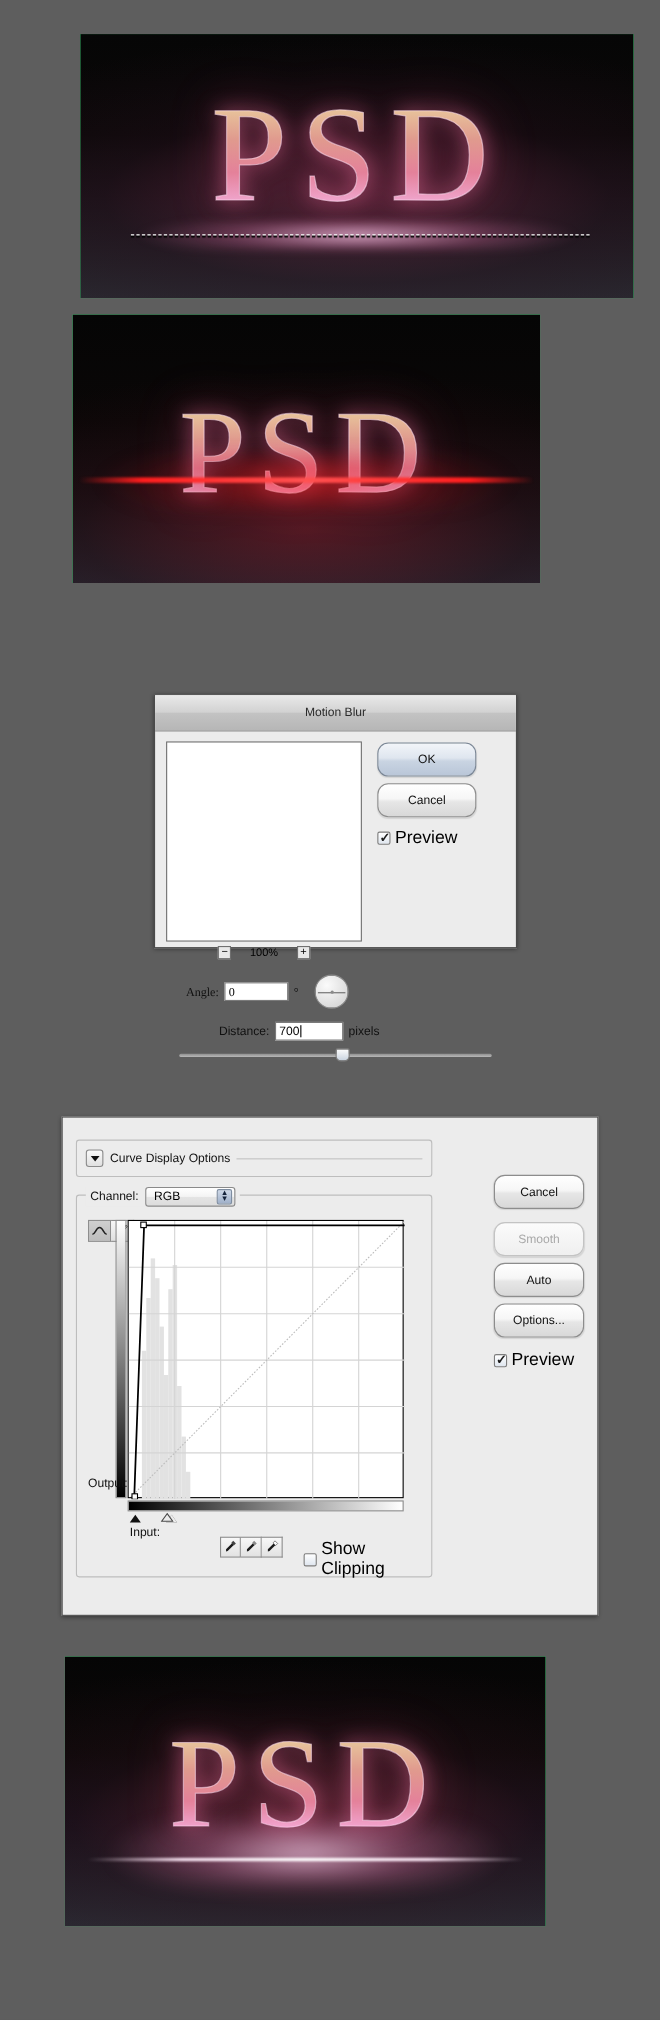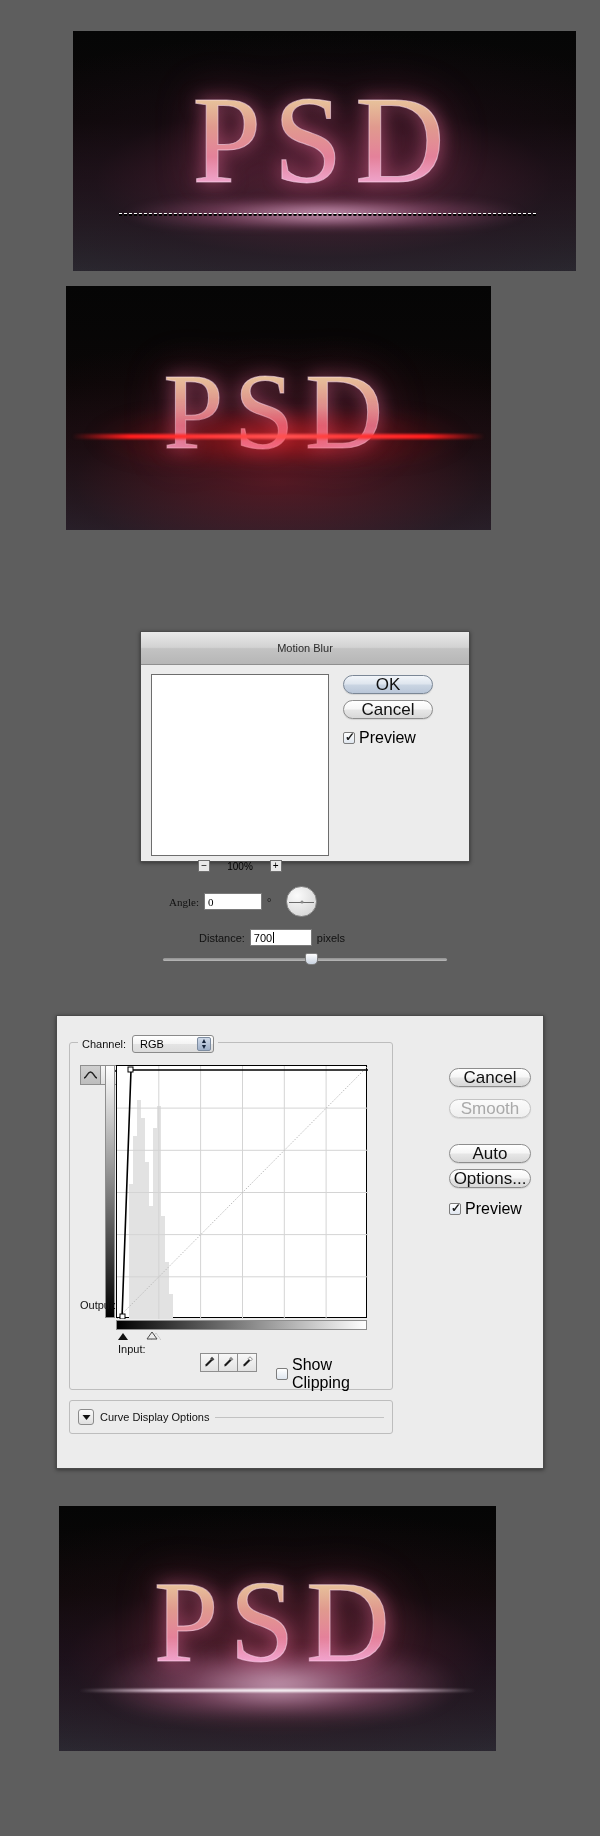--- a/index.html
+++ b/index.html
@@ -60,24 +60,24 @@
     background:linear-gradient(180deg,#e9e9e9 0%,#d2d2d2 48%,#c3c3c3 52%,#b6b6b6 100%);
     border-bottom:1px solid #8f8f8f;
     display:flex; align-items:center; justify-content:center;
     font-size:11px; color:#2b2b2b;
   }
   .dlgbody { padding:8px; position:relative; }
 
   
   .btn {
     display:inline-flex; align-items:center; justify-content:center;
-    height:19px; min-width:74px; padding:0 12px;
+    height:31px; min-width:74px; padding:0 12px;
     border:1px solid #8d8d8d; border-radius:10px;
     background:linear-gradient(180deg,#ffffff 0%,#f6f6f6 45%,#e6e6e6 55%,#d8d8d8 100%);
-    font-size:17px; color:#111; cursor:default;
+    font-size:11px; color:#111; cursor:default;
     box-shadow:0 1px 1px rgba(0,0,0,.10);
   }
   .btn.default {
     background:linear-gradient(180deg,#f2f5f9 0%,#dfe6ef 45%,#c9d4e2 55%,#b9c6d8 100%);
     border-color:#7b8796;
   }
   .btn.disabled { color:#a9a9a9; border-color:#c3c3c3;
     background:linear-gradient(180deg,#fbfbfb,#efefef); }
 
   
@@ -277,26 +277,36 @@
   </div>
 </div>
 
 <div class="dialog" style="left:56px; top:1015px; width:488px; height:454px;">
   <div class="dlgbody" style="padding:10px 12px;">
 
 
     <div style="position:absolute; right:12px; top:52px; width:82px; display:flex; flex-direction:column; gap:6px;">
       <div class="btn" style="min-width:82px;">Cancel</div>
       <div class="btn disabled" style="min-width:82px; margin-top:6px;">Smooth</div>
-      <div class="btn" style="min-width:82px; margin-top:20px;">Auto</div>
+      <div class="btn" style="min-width:82px; margin-top:0;">Auto</div>
       <div class="btn" style="min-width:82px;">Options...</div>
       <div class="cbrow" style="margin-top:6px;">
         <div class="cb checked"></div>
         <span>Preview</span>
       </div>
+    </div>
+
+    <div class="grp" style="margin-top:10px; width:324px; height:34px; display:flex; align-items:center; padding:0 8px; gap:6px;">
+      <div class="ddrop" style="width:16px;height:16px;">
+        <svg width="9" height="7" viewBox="0 0 9 7" aria-hidden="true">
+            <path d="M0.5 1 L8.5 1 L4.5 6 Z" fill="#111"></path>
+          </svg>
+      </div>
+      <span class="lbl">Curve Display Options</span>
+      <div class="hr"></div>
     </div>
 
     <div class="grp" style="margin-top:16px; width:324px; height:348px; padding:0;">
       <div class="legend" style="display:flex; align-items:center; gap:6px;">
         <span class="lbl">Channel:</span>
         <div class="popup" style="width:82px; height:18px;">
           <span>RGB</span>
           <span class="arrows" style="width:14px;height:14px;">▲<br>▼</span>
         </div>
       </div>
@@ -388,30 +398,20 @@
           </svg>
         </div>
       </div>
 
       <div class="cbrow" style="position:absolute; left:206px; top:313px;">
         <div class="cb"></div>
         <span>Show Clipping</span>
       </div>
     </div>
 
-    <div class="grp" style="margin-top:10px; width:324px; height:34px; display:flex; align-items:center; padding:0 8px; gap:6px;">
-      <div class="ddrop" style="width:16px;height:16px;">
-        <svg width="9" height="7" viewBox="0 0 9 7" aria-hidden="true">
-            <path d="M0.5 1 L8.5 1 L4.5 6 Z" fill="#111"></path>
-          </svg>
-      </div>
-      <span class="lbl">Curve Display Options</span>
-      <div class="hr"></div>
-    </div>
-
   </div>
 </div>
 
 <div class="art" style="left:43px; top:1506px; width:437px; height:245px;">
   <div class="bgwash" style="background:
         radial-gradient(120% 80% at 50% 62%, rgba(135,45,60,.50) 0%, rgba(45,18,28,.32) 40%, rgba(0,0,0,0) 76%),
         linear-gradient(180deg,#050505 0%,#0b0808 36%,#15101a 62%,#2b2b34 100%);"></div>
 
   <div class="psd-wrap" style="top:58px; font-size:116px; line-height:116px;">
     <span class="psd-a">PSD</span>

